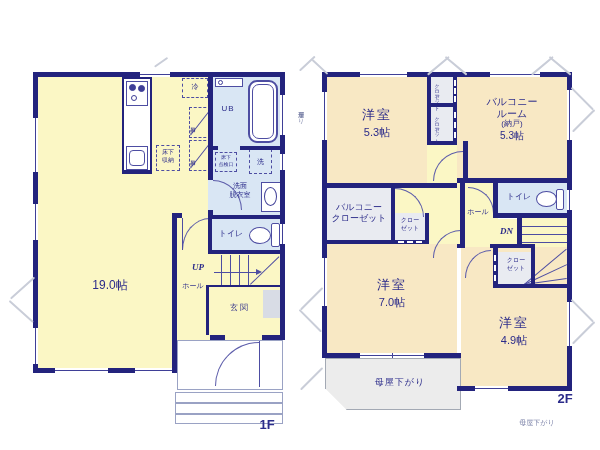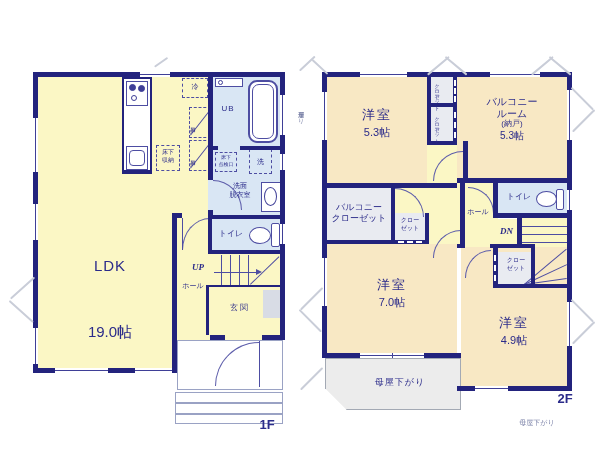--- a/index.html
+++ b/index.html
@@ -134,22 +134,21 @@
   <div class="a win" style="left:280px;top:224px;width:5px;height:20px;"></div>
   <div class="a winl" style="left:282px;top:224px;width:1px;height:20px;"></div>
 
   <div class="a white" style="left:177px;top:340px;width:106px;height:50px;border:1px solid #9aa2c4;"></div>
   <div class="a arc tl" style="left:215px;top:342px;width:44px;height:44px;"></div>
   <div class="a line" style="left:259px;top:341px;width:1px;height:46px;"></div>
   <div class="a white" style="left:175px;top:392px;width:108px;height:11px;border:1px solid #9aa2c4;"></div>
   <div class="a white" style="left:175px;top:403px;width:108px;height:11px;border:1px solid #9aa2c4;"></div>
   <div class="a white" style="left:175px;top:414px;width:108px;height:10px;border:1px solid #9aa2c4;"></div>
 
-  <div class="a lbl" style="left:75px;top:258px;width:70px;font-size:15px;letter-spacing:1px;">LDK</div>
-  <div class="a lbl" style="left:75px;top:279px;width:70px;font-size:15px;margin-top:45px;">19.0帖</div>
+  <div class="a lbl" style="left:75px;top:279px;width:70px;font-size:12px;">19.0帖</div>
   <div class="a lbl" style="left:252px;top:418px;width:30px;font-size:13px;font-weight:bold;">1F</div>
 
   <div class="a peach" style="left:327px;top:77px;width:100px;height:106px;"></div>
   <div class="a gray" style="left:431px;top:77px;width:26px;height:68px;"></div>
   <div class="a peach" style="left:457px;top:77px;width:110px;height:101px;"></div>
   <div class="a yellow" style="left:427px;top:145px;width:30px;height:38px;"></div>
   <div class="a yellow" style="left:391px;top:183px;width:107px;height:64px;"></div>
   <div class="a yellow" style="left:467px;top:219px;width:50px;height:33px;"></div>
   <div class="a yellow" style="left:517px;top:218px;width:50px;height:70px;"></div>
   <div class="a blue" style="left:498px;top:183px;width:69px;height:32px;"></div>

